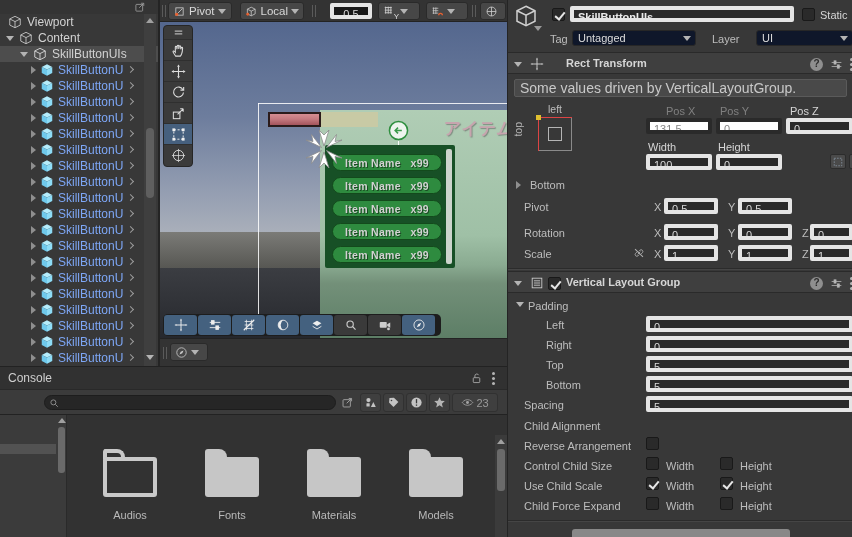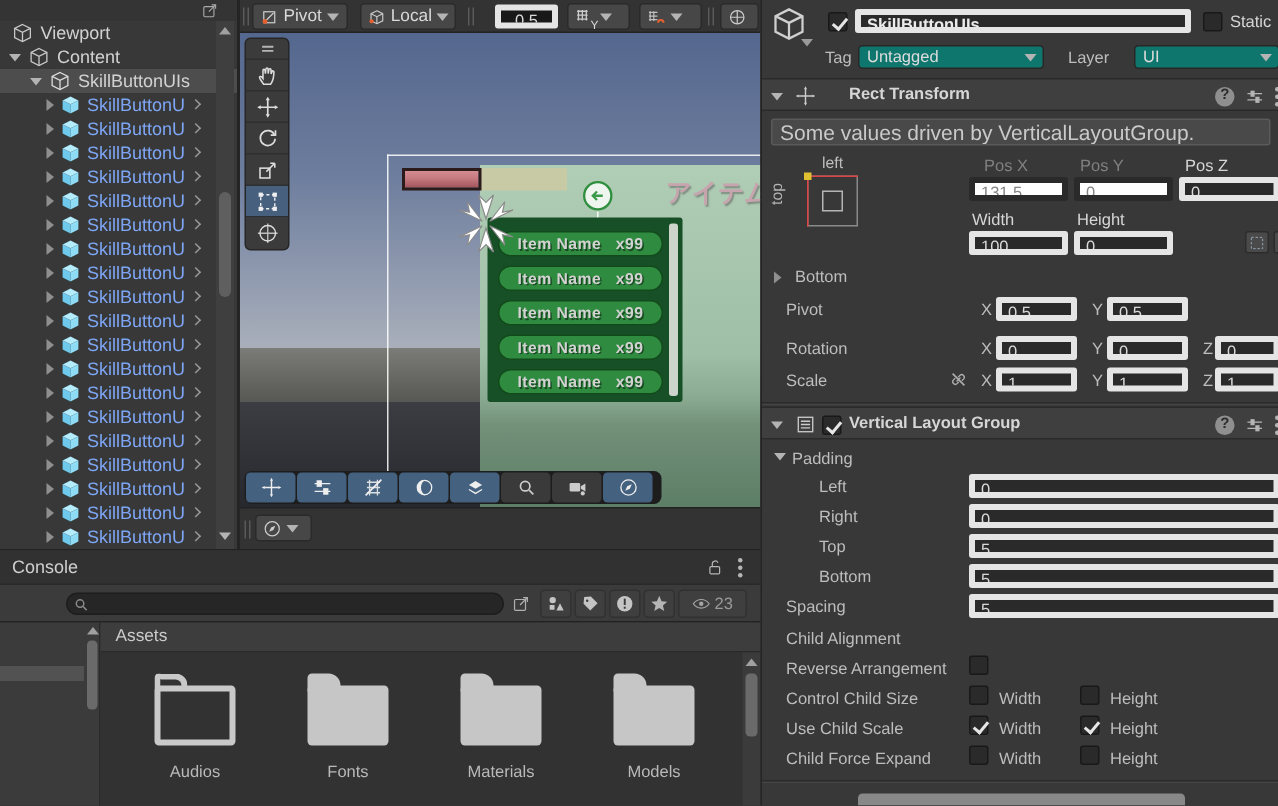--- a/index.html
+++ b/index.html
@@ -7,21 +7,21 @@
 #root{position:relative;width:852px;height:537px;background:#383838;color:#c8c8c8;font-size:11px}
 .abs{position:absolute}
 
 .tri-d{width:0;height:0;border-left:4px solid transparent;border-right:4px solid transparent;border-top:5px solid #b4b4b4}
 .tri-r{width:0;height:0;border-top:4px solid transparent;border-bottom:4px solid transparent;border-left:5px solid #8f8f8f}
 .tri-u{width:0;height:0;border-left:4px solid transparent;border-right:4px solid transparent;border-bottom:5px solid #a0a0a0}
 .chk{position:absolute;width:13px;height:13px;background:#2a2a2a;border:1px solid #191919;border-radius:2px}
 .chk.checked::after{content:'';position:absolute;left:3.5px;top:0.5px;width:4px;height:8px;border:solid #e6e6e6;border-width:0 2px 2px 0;transform:rotate(40deg)}
 .field{position:absolute;height:16px;background:#2a2a2a;border:4px solid #e5e5e5;border-radius:2px;color:#dadada;font-size:11px;line-height:14px;padding:0 4px;white-space:nowrap;overflow:hidden}
 .field.disabled{background:#ffffff;color:#858585;border-color:#2a2a2a}
-.dd{position:absolute;height:16px;background:#0f766e;border:1px solid #272727;border-radius:3px;color:#dcdcdc;font-size:11px;line-height:14px;padding:0 16px 0 5px;white-space:nowrap;overflow:hidden}
+.dd{position:absolute;height:16px;background:#0f172a;border:1px solid #272727;border-radius:3px;color:#dcdcdc;font-size:11px;line-height:14px;padding:0 16px 0 5px;white-space:nowrap;overflow:hidden}
 .dd .tri-d{position:absolute;right:4px;top:5px}
 .lbl{position:absolute;font-size:11px;color:#bdbdbd;line-height:14px;white-space:nowrap}
 .lbl.dim{color:#808080}
 .lbl.bright{color:#d6d6d6}
 .kebab{position:absolute;width:3px;height:3px;background:#b5b5b5;border-radius:50%;box-shadow:0 5px 0 #b5b5b5,0 10px 0 #b5b5b5}
 .help-ic{position:absolute;width:13px;height:13px;border-radius:50%;background:#8f8f8f}
 .help-ic::after{content:'?';position:absolute;left:3.5px;top:0px;font-size:10px;font-weight:bold;color:#2d2d2d}
 .handle{width:1px;height:12px;background:#5a5a5a;box-shadow:3px 0 0 #5a5a5a}
 
 #hierarchy{left:0;top:0;width:160px;height:366px;background:#383838;border-right:2px solid #242424;overflow:hidden}
@@ -729,23 +729,20 @@
   </div>
 
   <div class="abs" id="project">
     <div class="p-tree">
       <div class="p-band"></div>
     </div>
     <div class="p-vscroll">
       <span class="tri-u abs" style="left:2px;top:3px"></span>
       <div class="p-vthumb"></div>
     </div>
-    <div class="p-head">
-      <span class="p-title">Assets</span>
-    </div>
     <div class="p-body">
       <div class="fcell style-outline">
           <div class="folder">
             <div class="tab"></div>
             <div class="fbody"></div>
           </div>
           <div class="flabel">Audios</div>
         </div>
         <div class="fcell style-filled">
           <div class="folder">
@@ -817,21 +814,21 @@
 
     <span class="lbl" style="left:40px;top:102px;font-size:10.5px">left</span>
     <span class="rotlbl">top</span>
     <div class="anchor-box">
       <div class="redh"></div>
         <div class="redv"></div>
         <div class="ydot"></div>
         <div class="inner"></div>
     </div>
 
-    <span class="lbl dim" style="left:148px;top:104px">Pos X</span>
+    <span class="lbl dim" style="left:158px;top:104px">Pos X</span>
     <span class="lbl dim" style="left:212px;top:104px">Pos Y</span>
     <span class="lbl bright" style="left:282px;top:104px">Pos Z</span>
     <div class="field disabled" style="left:138px;top:118px;width:66px">131.5</div>
     <div class="field disabled" style="left:208px;top:118px;width:66px">0</div>
     <div class="field" style="left:278px;top:118px;width:67px">0</div>
 
     <span class="lbl bright" style="left:140px;top:140px">Width</span>
     <span class="lbl bright" style="left:210px;top:140px">Height</span>
     <div class="field" style="left:138px;top:154px;width:66px">100</div>
     <div class="field" style="left:208px;top:154px;width:66px">0</div>

